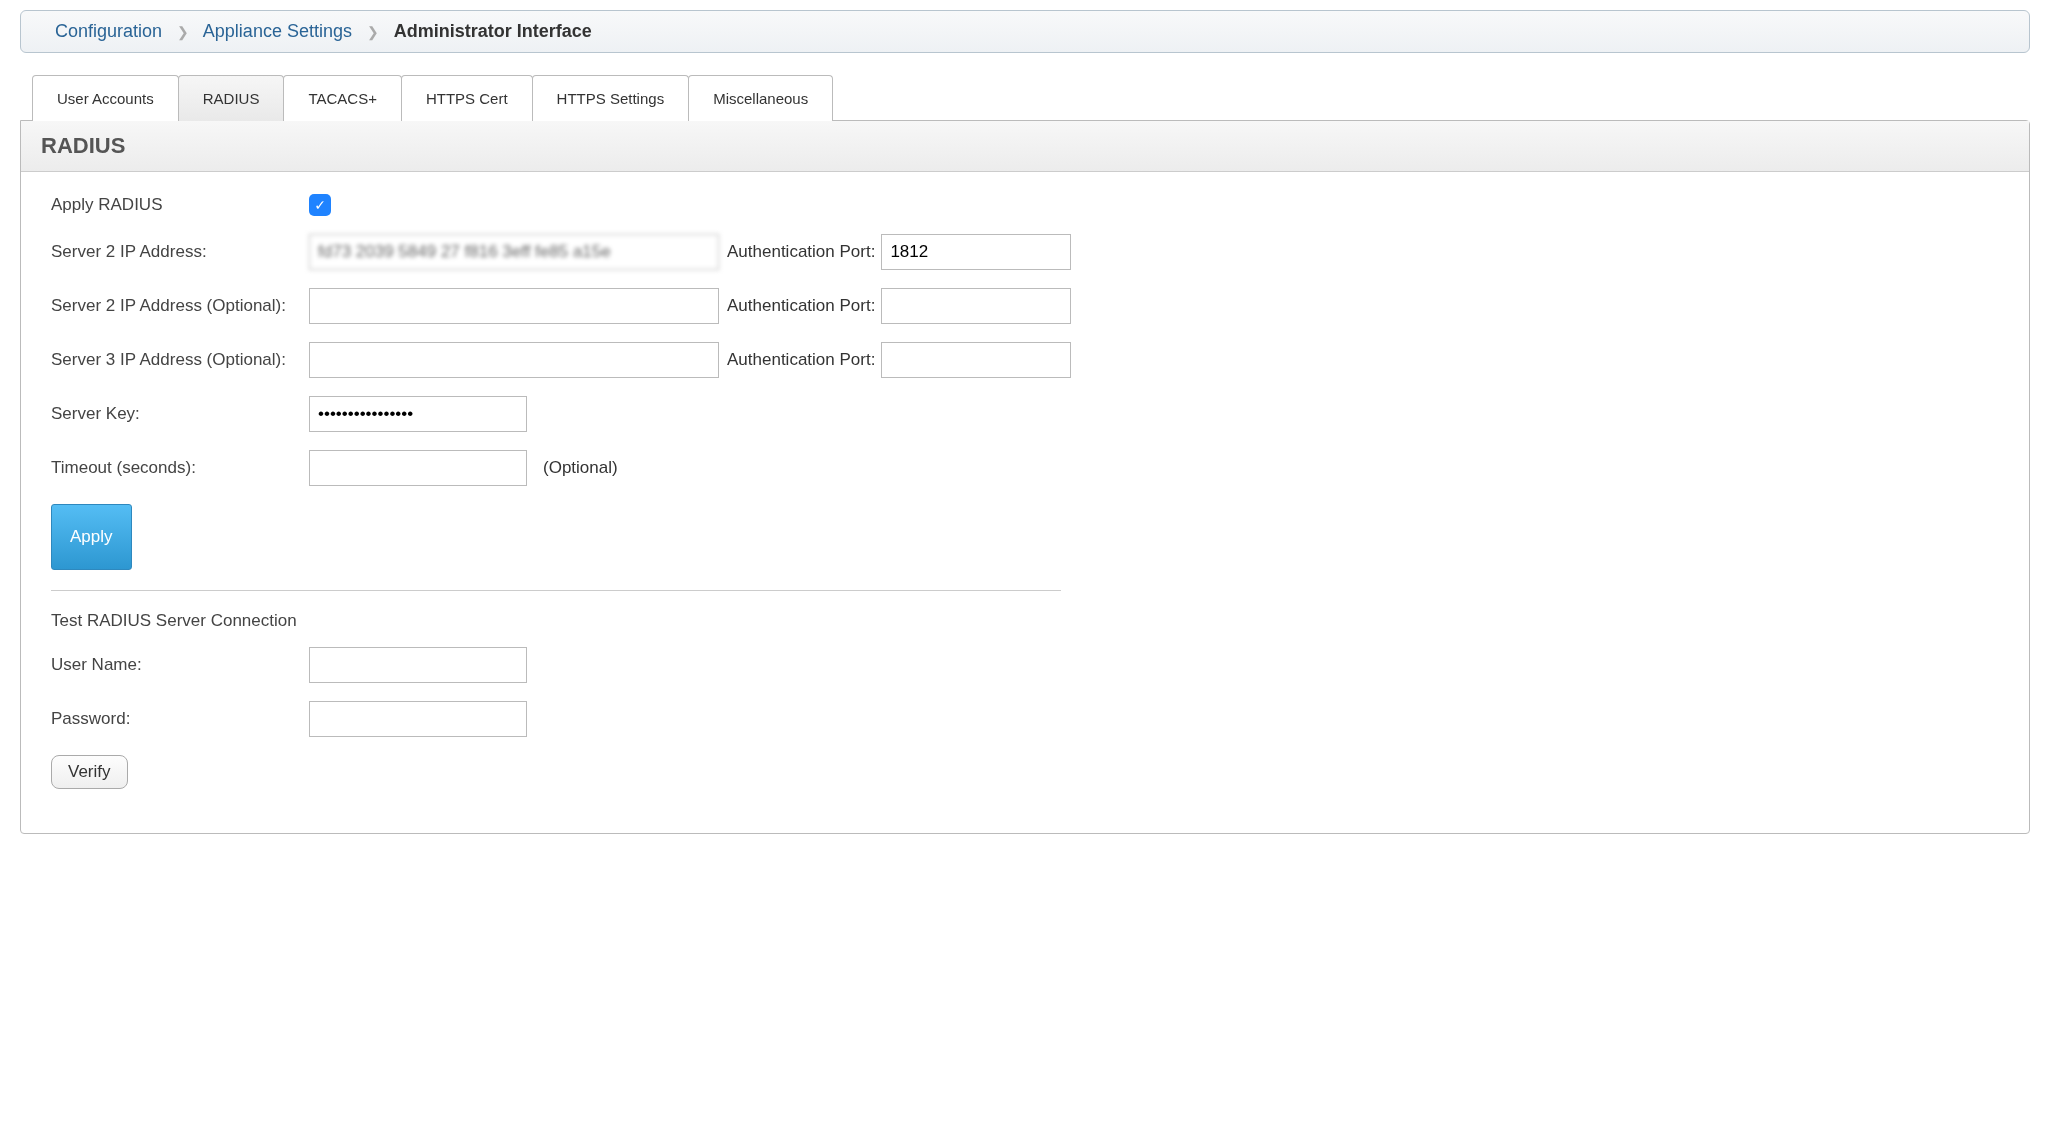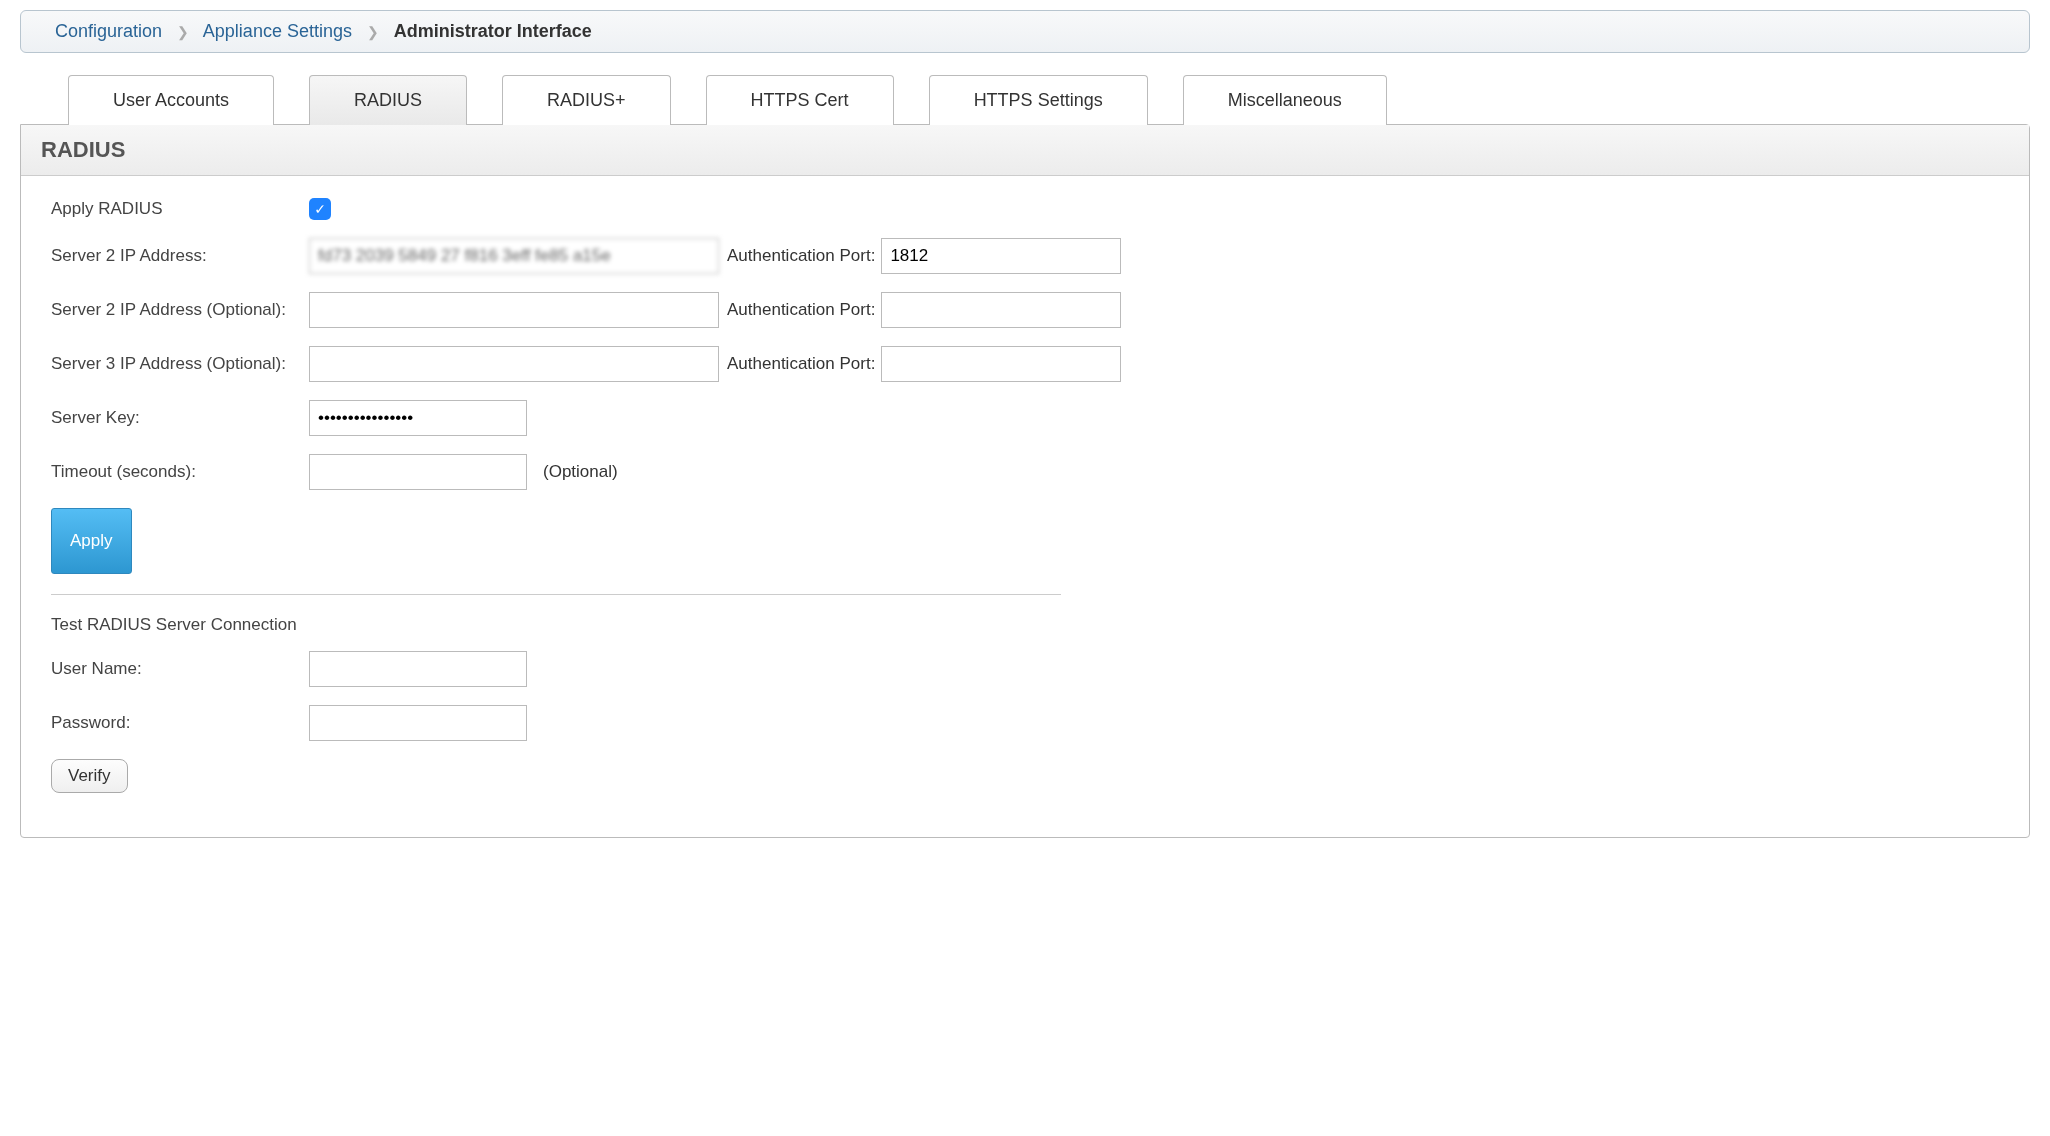--- a/index.html
+++ b/index.html
@@ -23,31 +23,30 @@
   .breadcrumb .sep { color: #aaa; margin: 0 10px; font-size: 14px; }
   .breadcrumb .current { color: #333; font-weight: 700; }
   .tabs {
     display: flex;
     margin-left: 12px;
     margin-bottom: -1px;
     position: relative;
     z-index: 2;
   }
   .tab {
-    padding: 14px 44px;
+    padding: 14px 24px;
     border: 1px solid #bbb;
     border-bottom: none;
     background: #fff;
-    font-size: 18px;
+    font-size: 15px;
     color: #333;
     cursor: pointer;
     margin-right: -1px;
     border-top-left-radius: 4px;
     border-top-right-radius: 4px;
-    margin-left: 36px;
   }
   .tab.active {
     background: linear-gradient(#f6f6f6, #e9e9e9);
     font-weight: 500;
   }
   .panel {
     border: 1px solid #bbb;
     border-radius: 0 4px 4px 4px;
   }
   .panel-header {
@@ -83,21 +82,21 @@
   }
   input[type="text"], input[type="password"] {
     border: 1px solid #bbb;
     padding: 6px 8px;
     font-size: 17px;
     height: 36px;
     outline: none;
     background:#fff;
   }
   .ip-input { width: 410px; }
-  .port-input { width: 240px; }
+  .port-input { width: 190px; }
   .key-input { width: 218px; }
   .auth-label { margin-left: 8px; margin-right: 6px; font-size: 17px; color:#333;}
   .optional { margin-left: 16px; font-size: 17px; color:#333;}
   .btn-primary {
     background: linear-gradient(#54bdf4, #2d97d1);
     border: 1px solid #2e88be;
     color: #fff;
     font-size: 17px;
     padding: 22px 18px;
     border-radius: 3px;
@@ -131,21 +130,21 @@
   <span class="link">Configuration</span>
   <span class="sep">❯</span>
   <span class="link">Appliance Settings</span>
   <span class="sep">❯</span>
   <span class="current">Administrator Interface</span>
 </div>
 
 <div class="tabs">
   <div class="tab">User Accounts</div>
   <div class="tab active">RADIUS</div>
-  <div class="tab">RADIUS+</div>
+  <div class="tab">TACACS+</div>
   <div class="tab">HTTPS Cert</div>
   <div class="tab">HTTPS Settings</div>
   <div class="tab">Miscellaneous</div>
 </div>
 
 <div class="panel">
   <div class="panel-header">RADIUS</div>
   <div class="panel-body">
 
     <div class="row">

